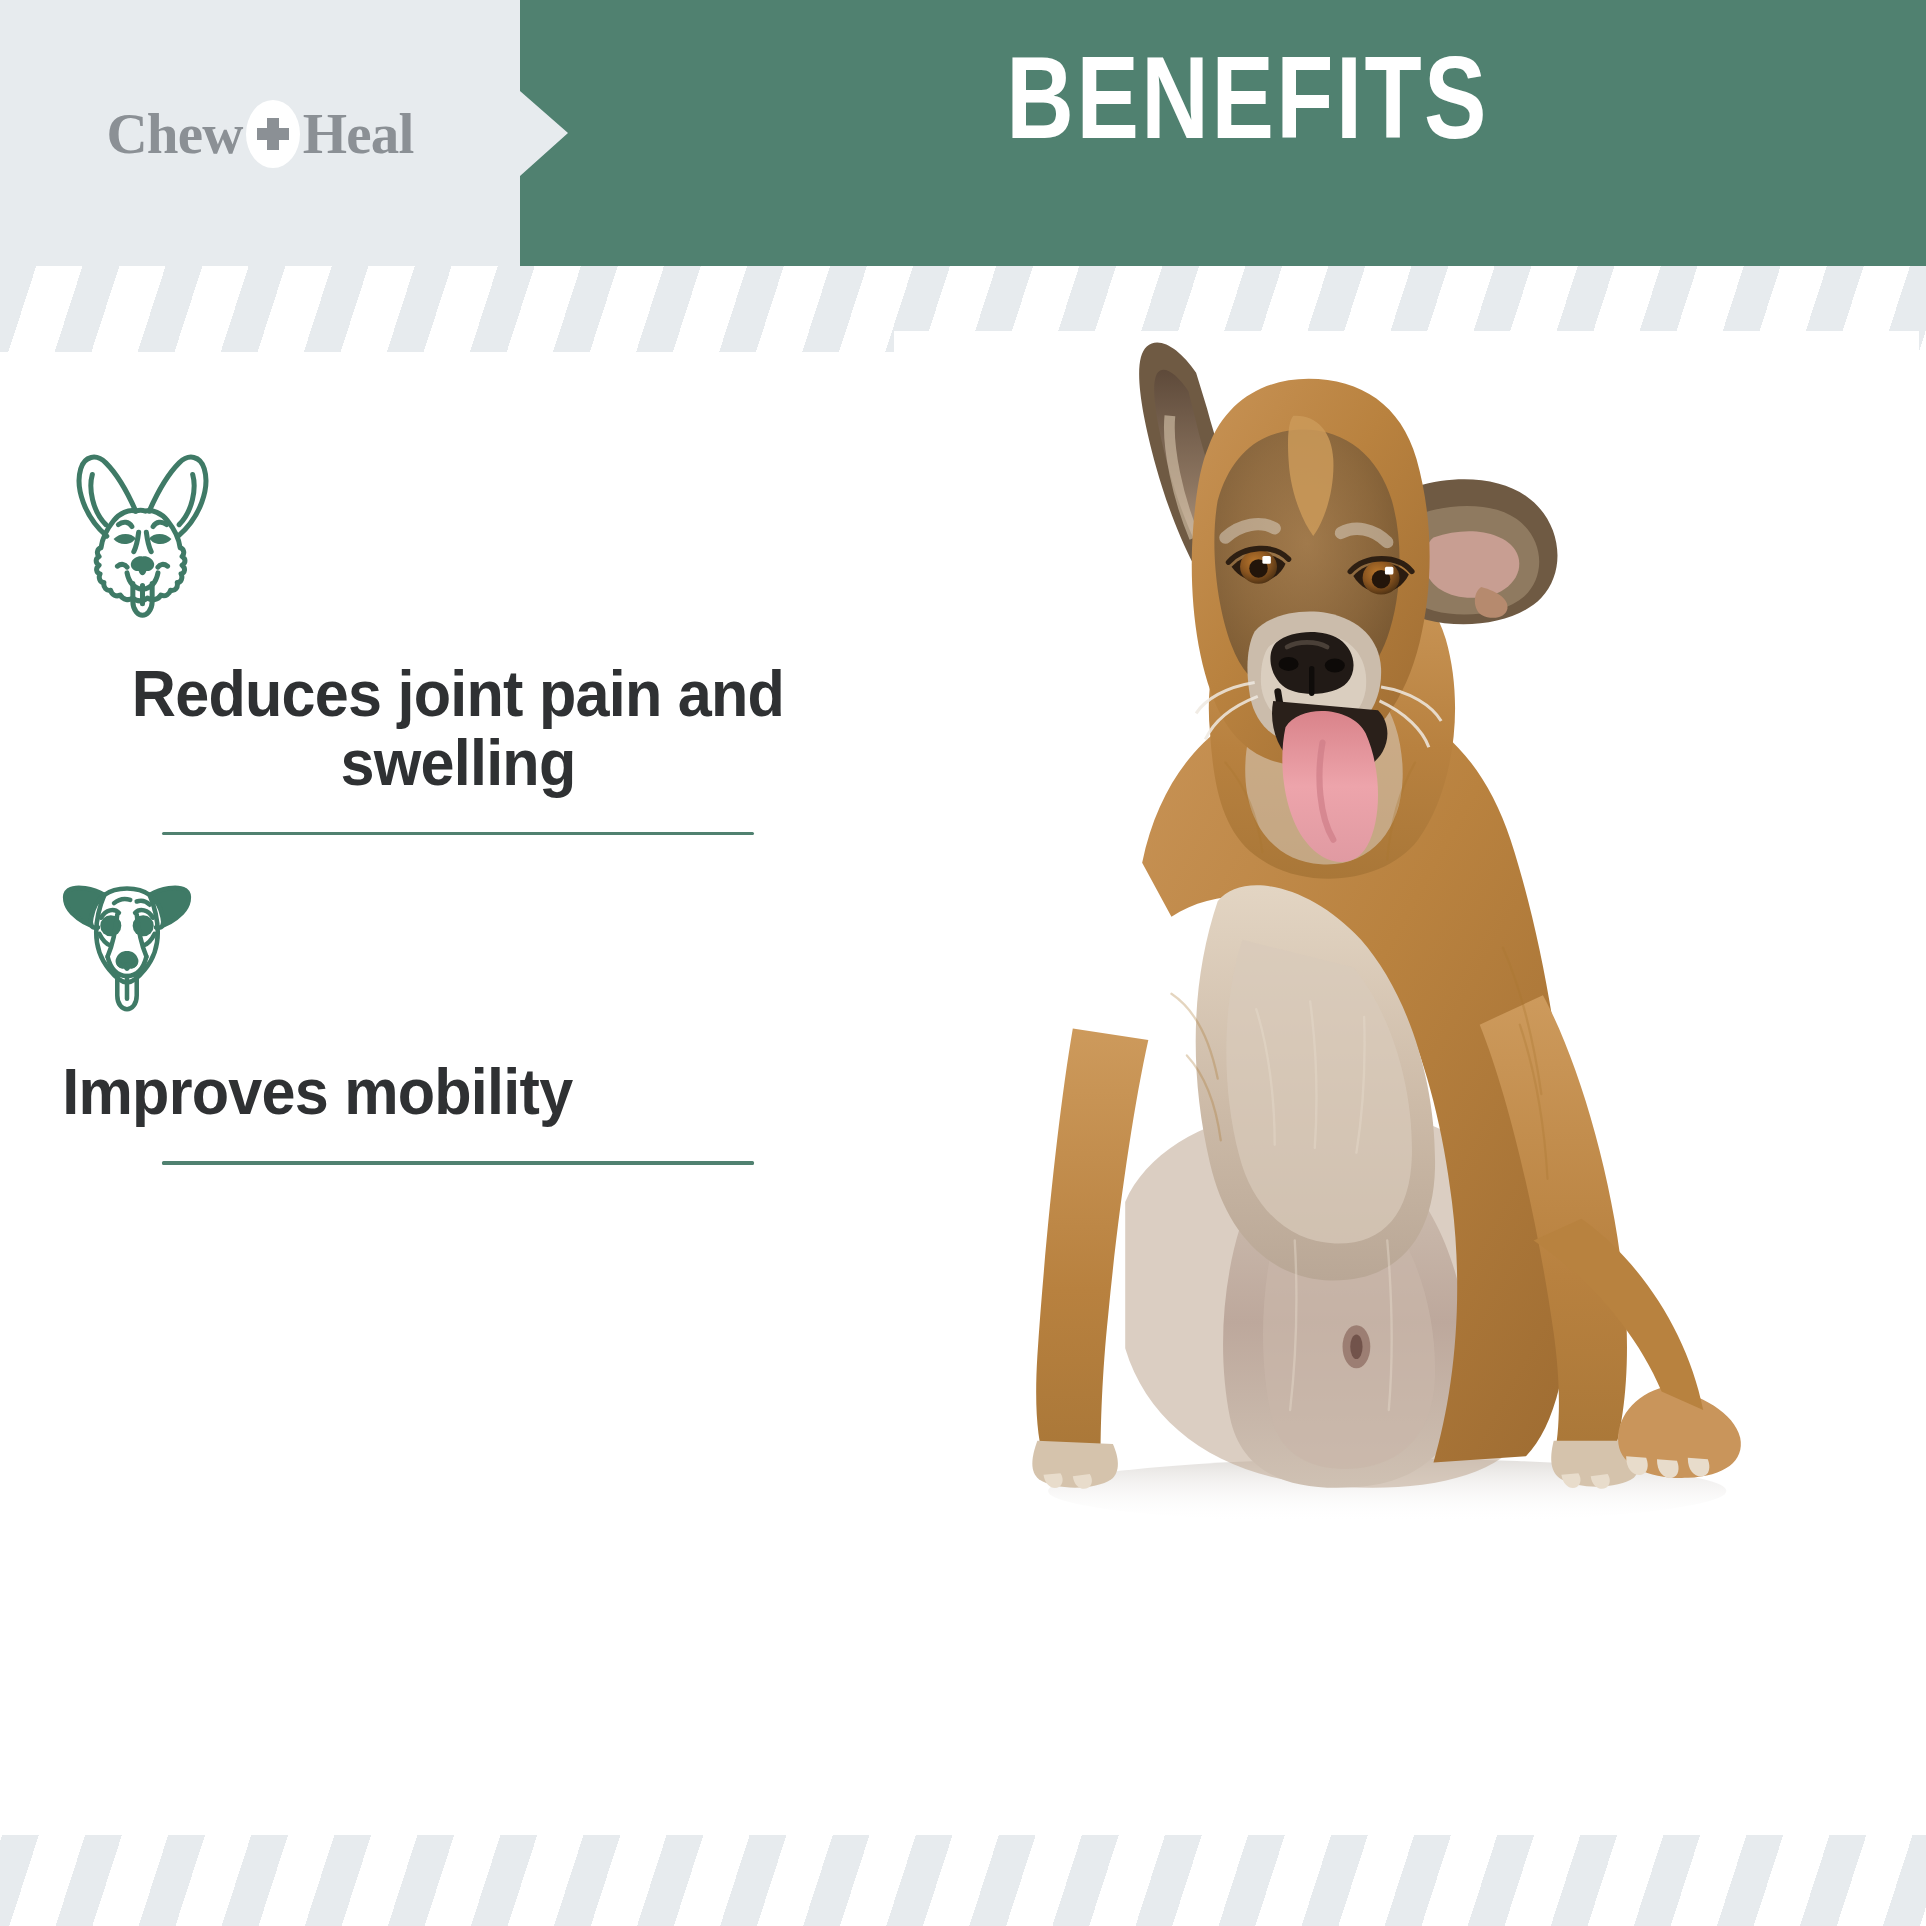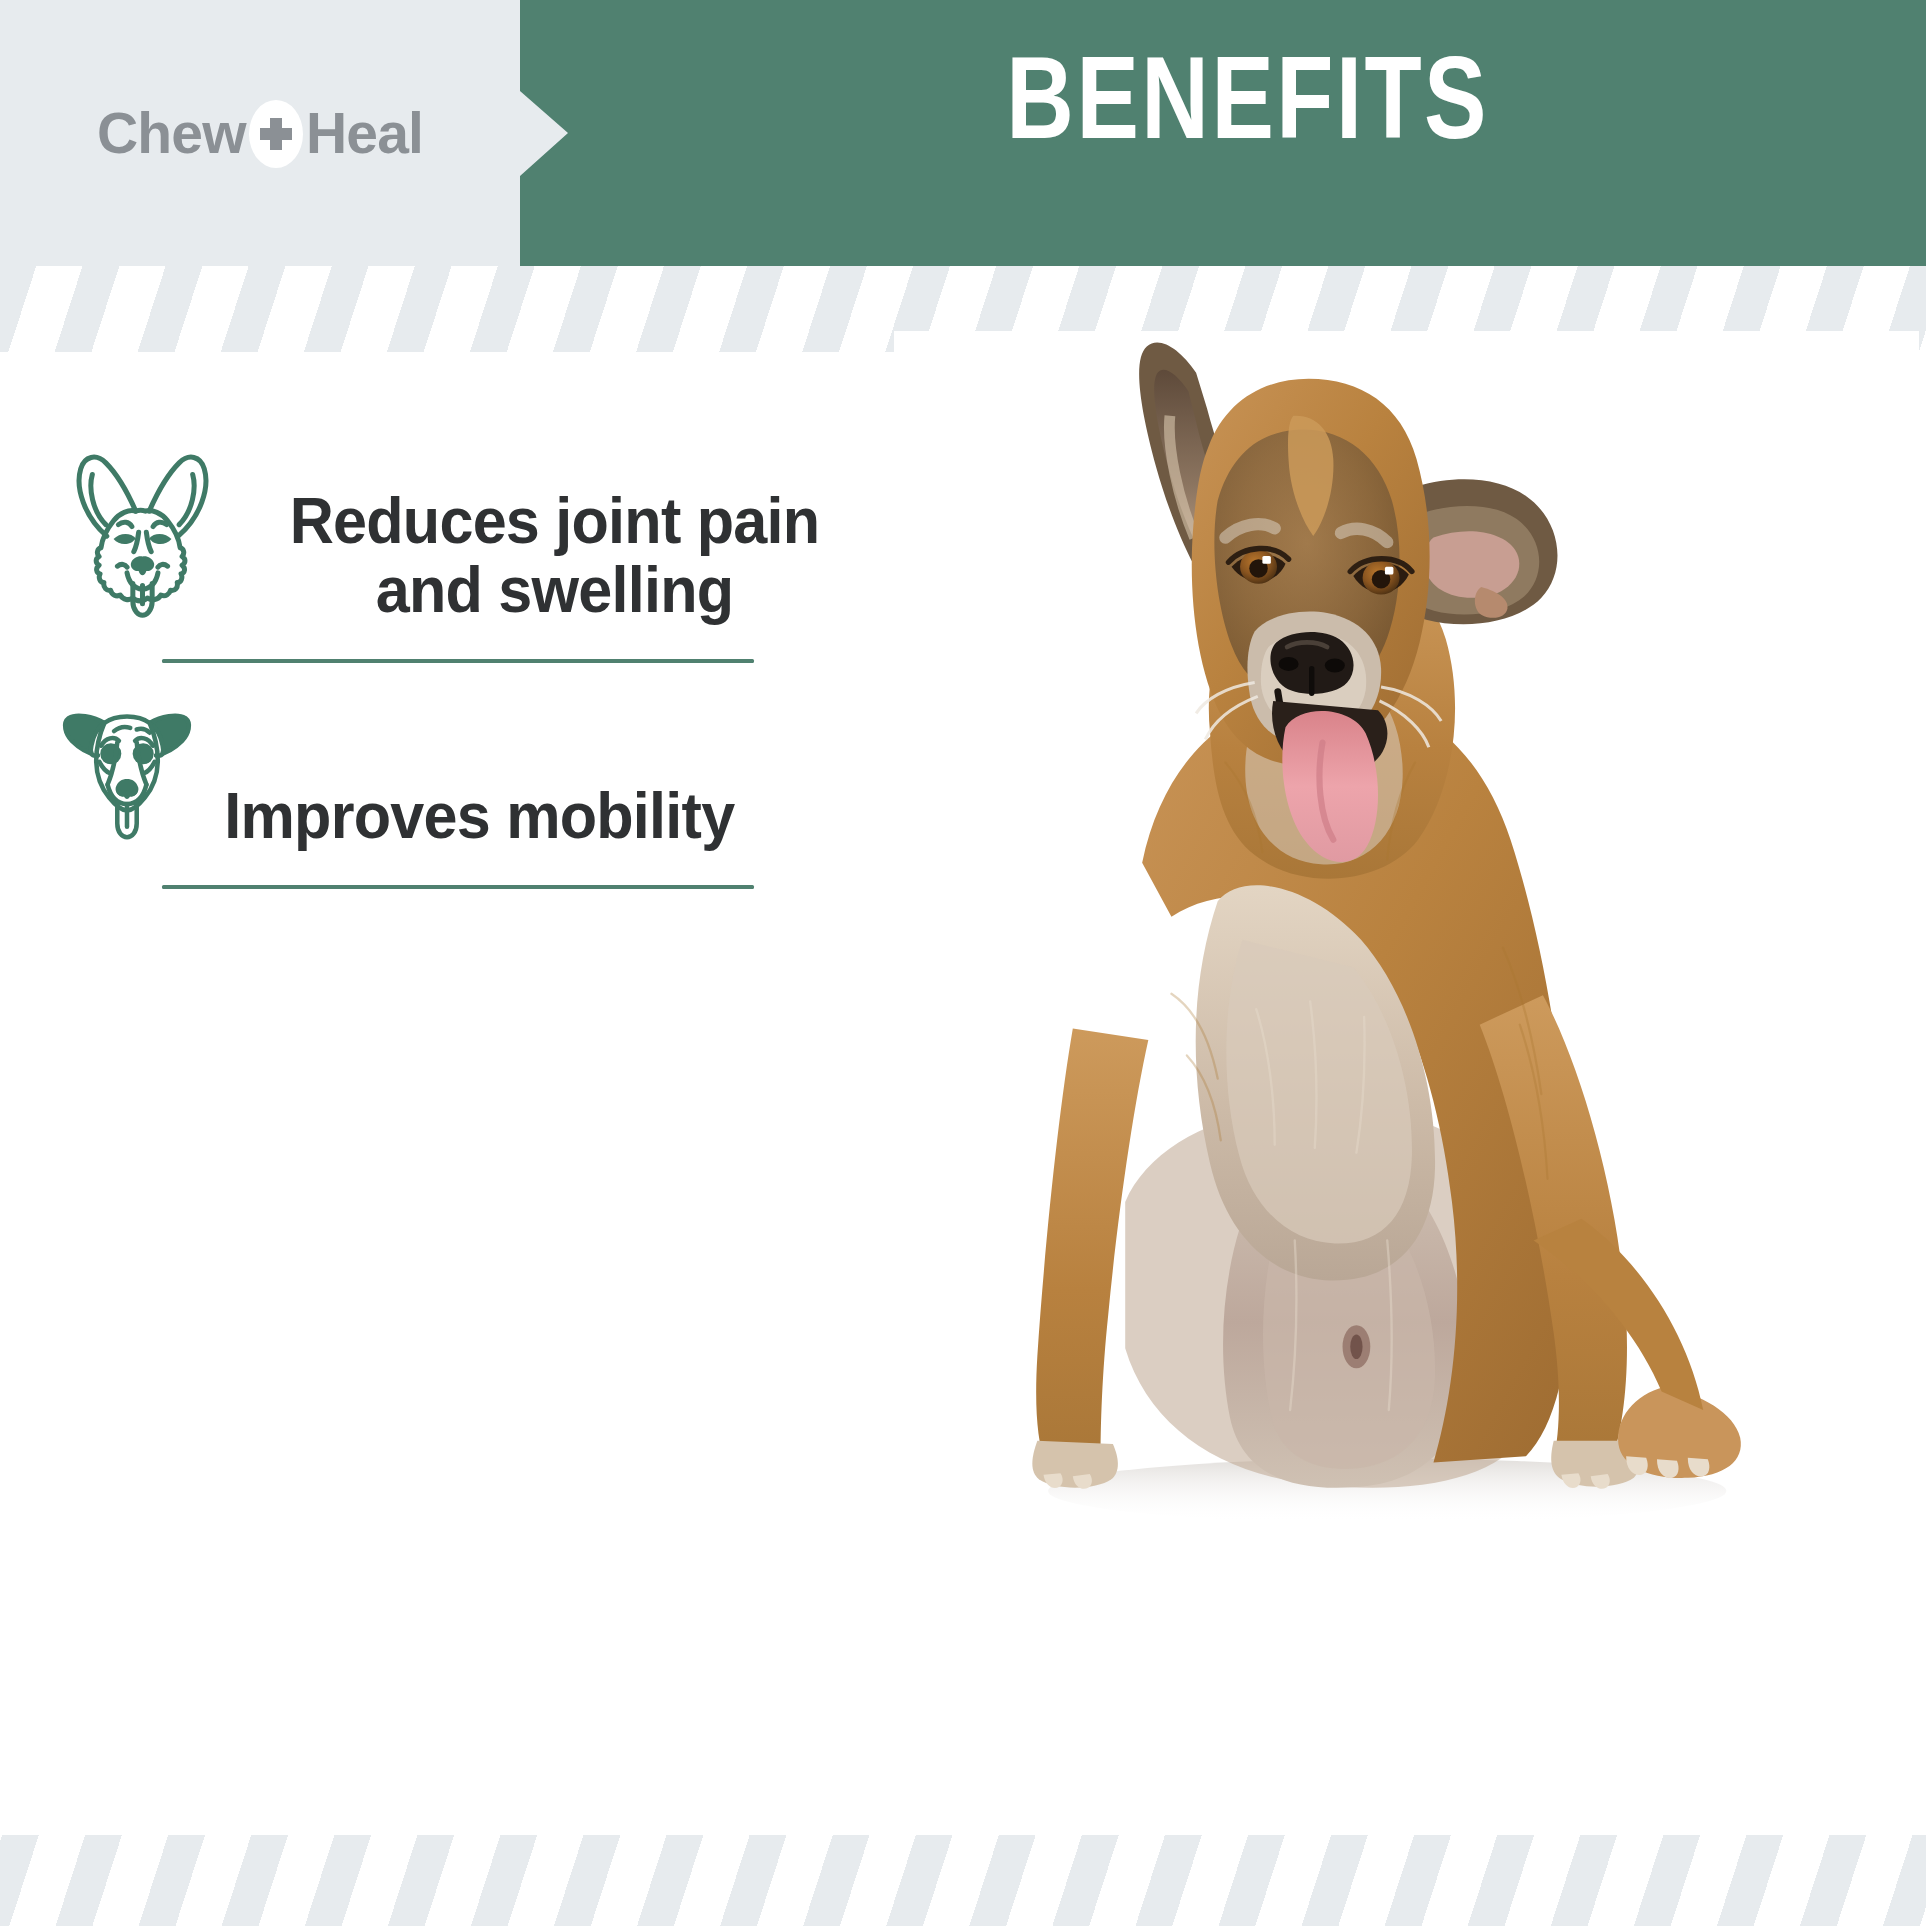--- a/index.html
+++ b/index.html
@@ -11,21 +11,21 @@
     position:relative;
   }
   #stage{position:absolute;inset:0;width:1926px;height:1926px;overflow:hidden;background:#fff;}
 
   
   .header{position:absolute;left:0;top:0;width:1926px;height:266px;overflow:hidden;}
   .header-green{position:absolute;left:0;top:0;width:1926px;height:266px;background:var(--brand-green,#508170);}
   .header-gray{position:absolute;left:0;top:0;width:570px;height:266px;background:var(--brand-gray,#e7ebee);
       clip-path:polygon(0 0, 520px 0, 520px 91px, 568px 133px, 520px 176px, 520px 266px, 0 266px);}
   .logo{position:absolute;left:0;top:91px;width:520px;height:85px;display:flex;align-items:center;justify-content:center;}
-  .logo-word{font-family:Liberation Sans, sans-serif;font-weight:700;font-size:57px;color:#8b9095;letter-spacing:-0.8px;line-height:1;}
+  .logo-word{font-family:Liberation Serif, serif;font-weight:700;font-size:57px;color:#8b9095;letter-spacing:-0.8px;line-height:1;}
   .logo-mark{position:relative;width:54px;height:68px;margin:0 3.1px;display:inline-block;vertical-align:middle;}
   .logo-oval{position:absolute;left:0;top:0;width:54px;height:68px;border-radius:50%;background:#ffffff;}
   .logo-cross{position:absolute;left:50%;top:50%;transform:translate(-50%,-50%);width:32px;height:32px;}
   .logo-cross:before,.logo-cross:after{content:"";position:absolute;background:#8b9095;}
   .logo-cross:before{left:10px;top:0;width:12.3px;height:32px;}
   .logo-cross:after{left:0;top:10px;width:32px;height:12.3px;}
 
   .header-title{position:absolute;left:570px;top:0;width:1356px;height:194px;display:flex;align-items:center;justify-content:center;}
   .header-title span{
     color:#ffffff;font-size:117px;font-weight:700;letter-spacing:3.1px;line-height:1;
@@ -39,21 +39,21 @@
     background-image:repeating-linear-gradient(108deg,
       #e7ebee 0px, #e7ebee 35px,
       #ffffff 35px, #ffffff 79px);}
   .stripes-top{top:266px;height:86px;}
   .stripes-top .inner{height:185px;top:-39px;}
   .stripes-bottom{top:1835px;height:91px;}
   .stripes-bottom .inner{height:193px;top:-31px;}
 
   
   .benefits{position:absolute;left:46px;top:432px;width:824px;}
-  .benefit{width:824px;display:flex;flex-direction:row;align-items:flex-end;}
+  .benefit{width:824px;display:flex;flex-direction:column;align-items:flex-start;gap:24px;}
   .benefit-icon{width:193px;height:193px;display:block;}
   .benefit-icon svg{display:block;width:193px;height:193px;}
   .benefit-text{
     color:var(--text-dark,#2f3133);
     font-size:65px;font-weight:700;line-height:1.06;text-align:center;
     letter-spacing:-0.8px;
     transform:scaleX(.94);transform-origin:center top;
     margin-top:10.8px;
     font-family:"Liberation Sans", sans-serif;
   }

